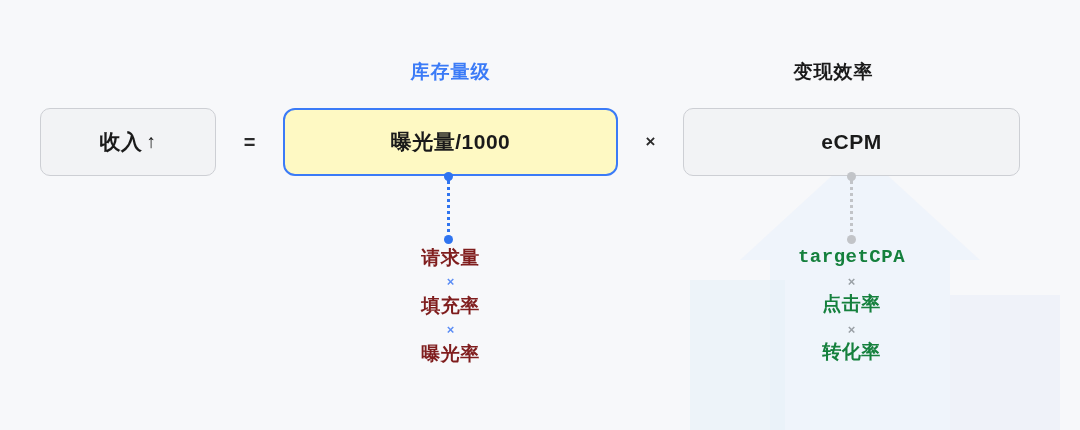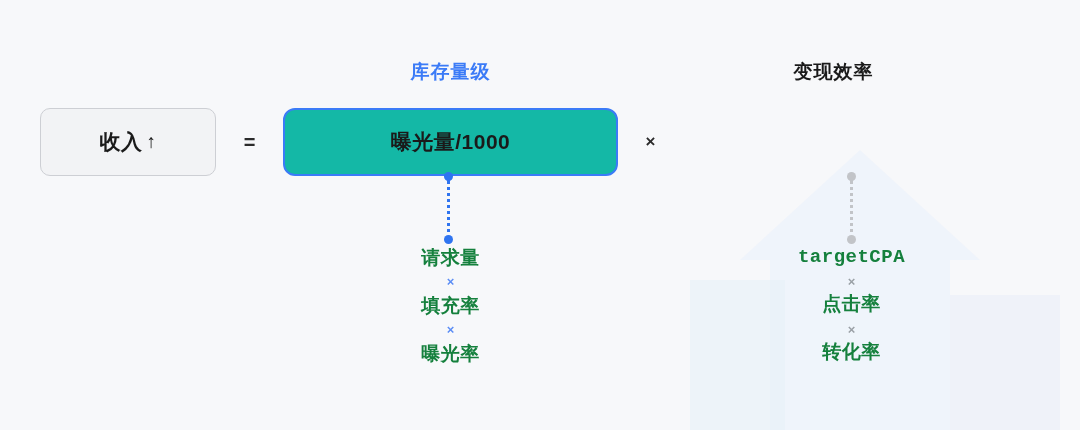--- a/index.html
+++ b/index.html
@@ -83,21 +83,21 @@
   .term-box.revenue {
     left: 40px;
     width: 176px;
     background: #f2f3f5;
     border: 1.5px solid #cdcfd4;
     color: #1a1a1a;
   }
   .term-box.impressions {
     left: 283px;
     width: 335px;
-    background: #14b8a6;
+    background: #fef9c3;
     border: 2px solid #3b7bf7;
     color: #1a1a1a;
     border-radius: 12px;
   }
   .term-box.ecpm {
     left: 683px;
     width: 337px;
     background: #f2f3f5;
     border: 1.5px solid #cdcfd4;
     color: #1a1a1a;
@@ -198,21 +198,21 @@
   }
   .break-op {
     font-size: 13px;
     font-weight: bold;
     line-height: 1;
     margin: 0;
     height: 14px;
     padding: 7px 0;
   }
 
-  .left-break .break-item { color: #15803d; }
+  .left-break .break-item { color: #7f1d1d; }
   .left-break .break-op { color: #5b8df5; }
   .right-break .break-item { color: #15803d; font-family: Liberation Mono, monospace; }
   .right-break .break-op { color: #9aa0a6; }
 </style>
 </head>
 <body>
 
 <div class="canvas">
 
   <svg class="watermark" viewBox="0 0 420 300" preserveAspectRatio="none" aria-hidden="true">
@@ -235,20 +235,23 @@
     </div>
 
     <div class="operator equals">=</div>
 
     <div class="term-box impressions">
       <span>曝光量/1000</span>
     </div>
 
     <div class="operator times-main">×</div>
 
+    <div class="term-box ecpm">
+      <span>eCPM</span>
+    </div>
   </div>
 
   <div class="connector left-conn">
     <span class="conn-dot top"></span>
     <span class="conn-line"></span>
     <span class="conn-dot bottom"></span>
   </div>
   <div class="connector right-conn">
     <span class="conn-dot top"></span>
     <span class="conn-line"></span>

